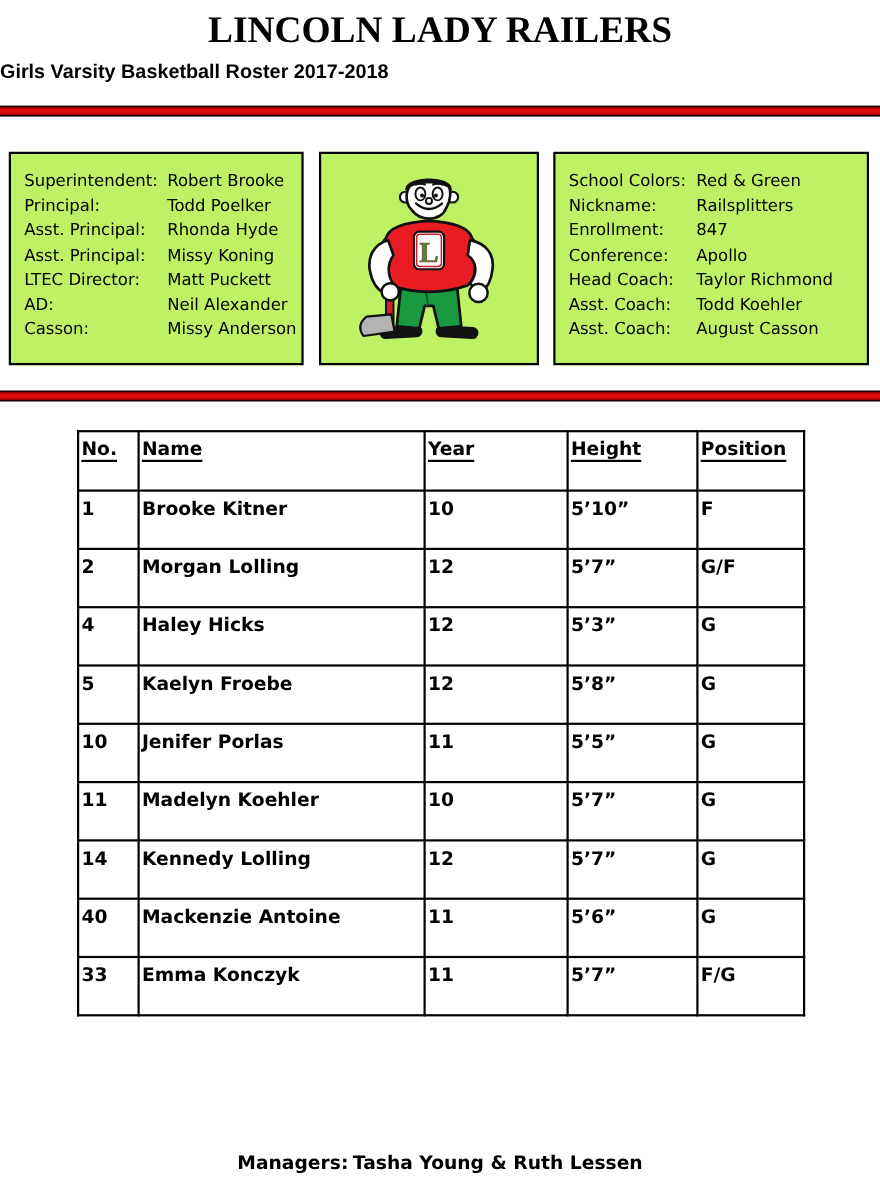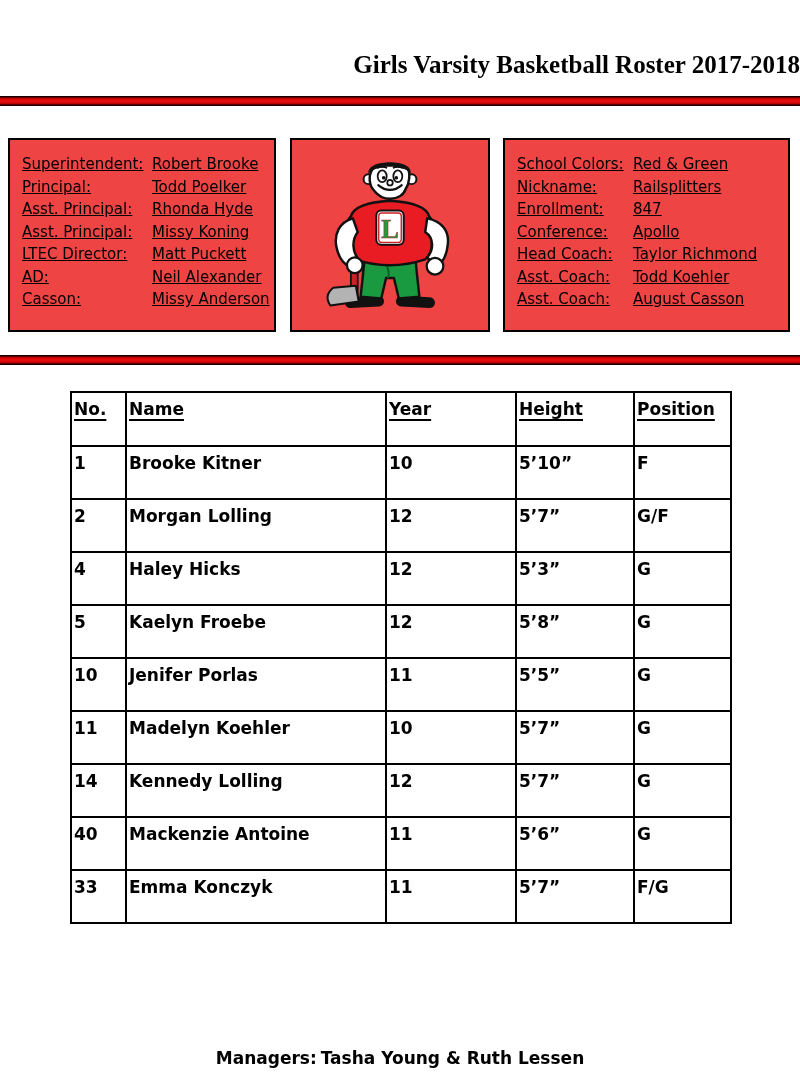--- a/index.html
+++ b/index.html
@@ -2,35 +2,35 @@
 <html><head>
 <meta charset="utf-8">
 <style>
   html,body{margin:0;padding:0;background:#fff;}
   .page{position:relative;width:800px;height:1090px;background:#fff;overflow:hidden;
         font-family:"DejaVu Sans",sans-serif;color:#000;}
 
   
   .title{position:absolute;top:8px;left:0;width:100%;text-align:center;
          font-family:"Liberation Serif",serif;font-weight:700;font-size:34px;line-height:40px;}
-  .subtitle{position:absolute;top:49px;left:0;width:100%;text-align:right;
-         font-family:Liberation Serif, serif;font-weight:700;font-size:25px;line-height:32px;}
+  .subtitle{position:absolute;top:49px;left:0;width:100%;text-align:left;
+         font-family:Liberation Sans, sans-serif;font-weight:700;font-size:18px;line-height:32px;}
 
   
   .rule{position:absolute;left:0;width:800px;height:10px;
         background:linear-gradient(to bottom,
           #1a0000 0%,#1a0000 11%,
           #b70000 20%,#ee0f0f 50%,#b70000 80%,
           #1a0000 89%,#1a0000 100%);}
   .rule-1{top:96px;}
   .rule-2{top:355px;}
 
   
   .info-row{position:absolute;top:138px;left:8px;width:782px;height:194px;display:flex;}
-  .box{border:2px solid #000;box-sizing:border-box;height:194px;background:#ef4444;text-decoration:underline;}
+  .box{border:2px solid #000;box-sizing:border-box;height:194px;background:#bef264;}
   .box-staff{width:268px;margin-right:14px;}
   .box-mascot{width:200px;margin-right:13px;display:flex;align-items:flex-start;justify-content:center;}
   .box-school{width:287px;}
   .info-grid{display:grid;padding:13px 4px 0 12px;font-size:15px;line-height:22.5px;}
   .box-staff .info-grid{grid-template-columns:130px auto;}
   .box-school .info-grid{grid-template-columns:116px auto;}
   .info-grid div{white-space:nowrap;}
   .mascot-svg{margin-top:15px;}
 
   
@@ -46,20 +46,21 @@
   
   .managers{position:absolute;top:1048px;left:0;width:100%;text-align:center;
             font-weight:700;font-size:17px;}
   .managers .mg-label{margin-right:4px;}
 </style>
 </head>
 <body>
 
 <div class="page">
 
+  <div class="title">LINCOLN LADY RAILERS</div>
   <div class="subtitle">Girls Varsity Basketball Roster 2017-2018</div>
 
   <div class="rule rule-1"></div>
 
   <div class="info-row">
 
     <div class="box box-staff">
       <div class="info-grid">
         <div>Superintendent:</div>
         <div>Robert Brooke</div>

